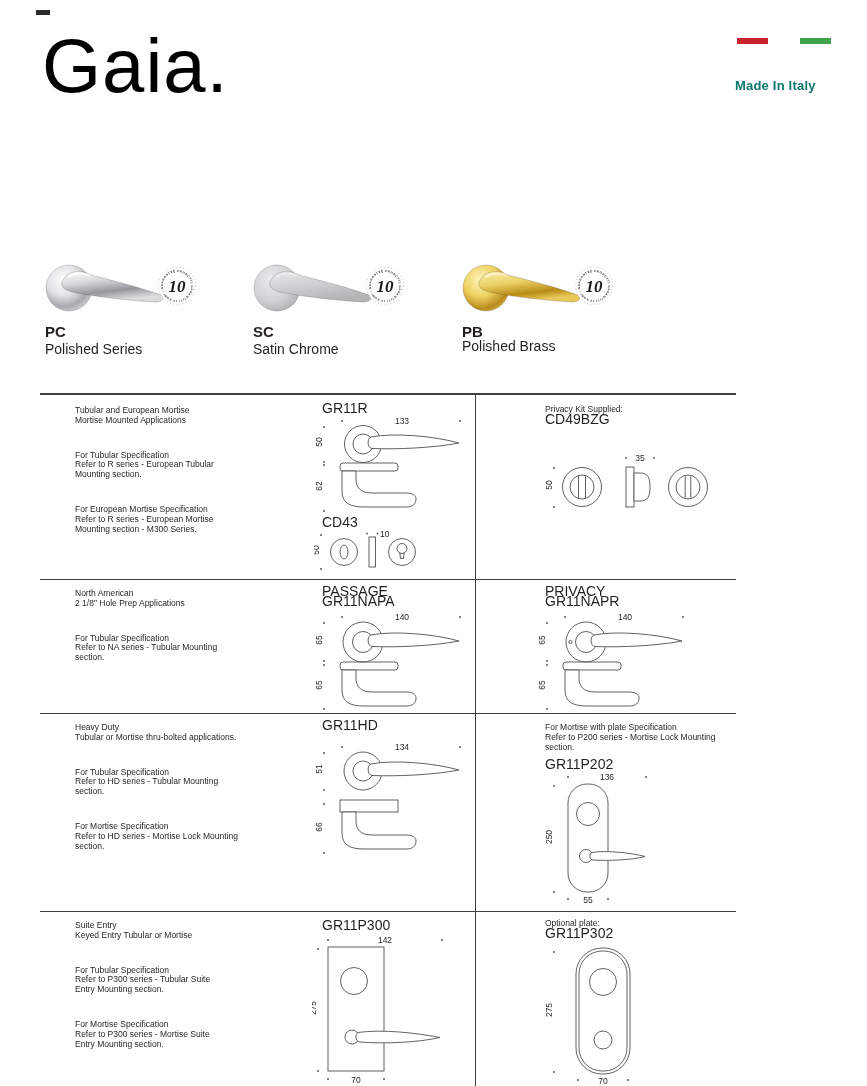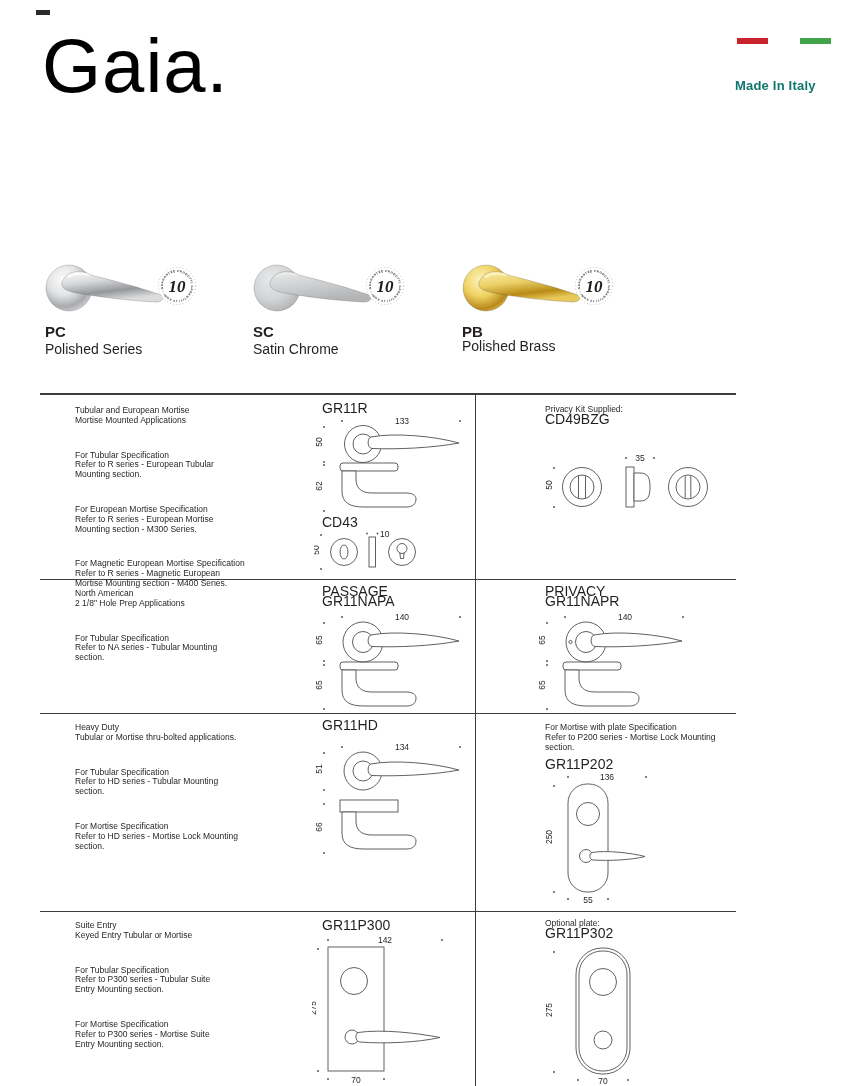--- a/index.html
+++ b/index.html
@@ -140,21 +140,20 @@
   <div class="abs hline" style="left:40px;top:579px;width:696px;height:1.4px"></div>
   <div class="abs hline" style="left:40px;top:713px;width:696px;height:1.4px"></div>
   <div class="abs hline" style="left:40px;top:911px;width:696px;height:1.4px"></div>
   <div class="abs vline" style="left:475px;top:393px;width:1.4px;height:693px"></div>
 
   <div class="abs tb" style="left:75px;top:406px;width:240px">
     <div class="tb-title">Tubular and European Mortise</div>
     <div>Mortise Mounted Applications</div>
     <div class="para">For Tubular Specification<br>Refer to R series - European Tubular<br>Mounting section.</div>
     <div class="para">For European Mortise Specification<br>Refer to R series - European Mortise<br>Mounting section - M300 Series.</div>
-    <div class="para">For Magnetic European Mortise Specification<br>Refer to R series - Magnetic European<br>Mortise Mounting section - M400 Series.</div>
   </div>
 
   <div class="abs mlabel" style="left:322px;top:404px">GR11R</div>
 
   <svg class="abs" style="left:314px;top:413px" width="150" height="52" viewBox="0 0 150 52">
     <circle class="tick" cx="28" cy="8" r="1"></circle>
       <circle class="tick" cx="146" cy="8" r="1"></circle>
     <text class="dimc" x="88" y="11">133</text>
     <circle class="tick" cx="10" cy="14" r="1"></circle>
       <circle class="tick" cx="10" cy="49" r="1"></circle>

